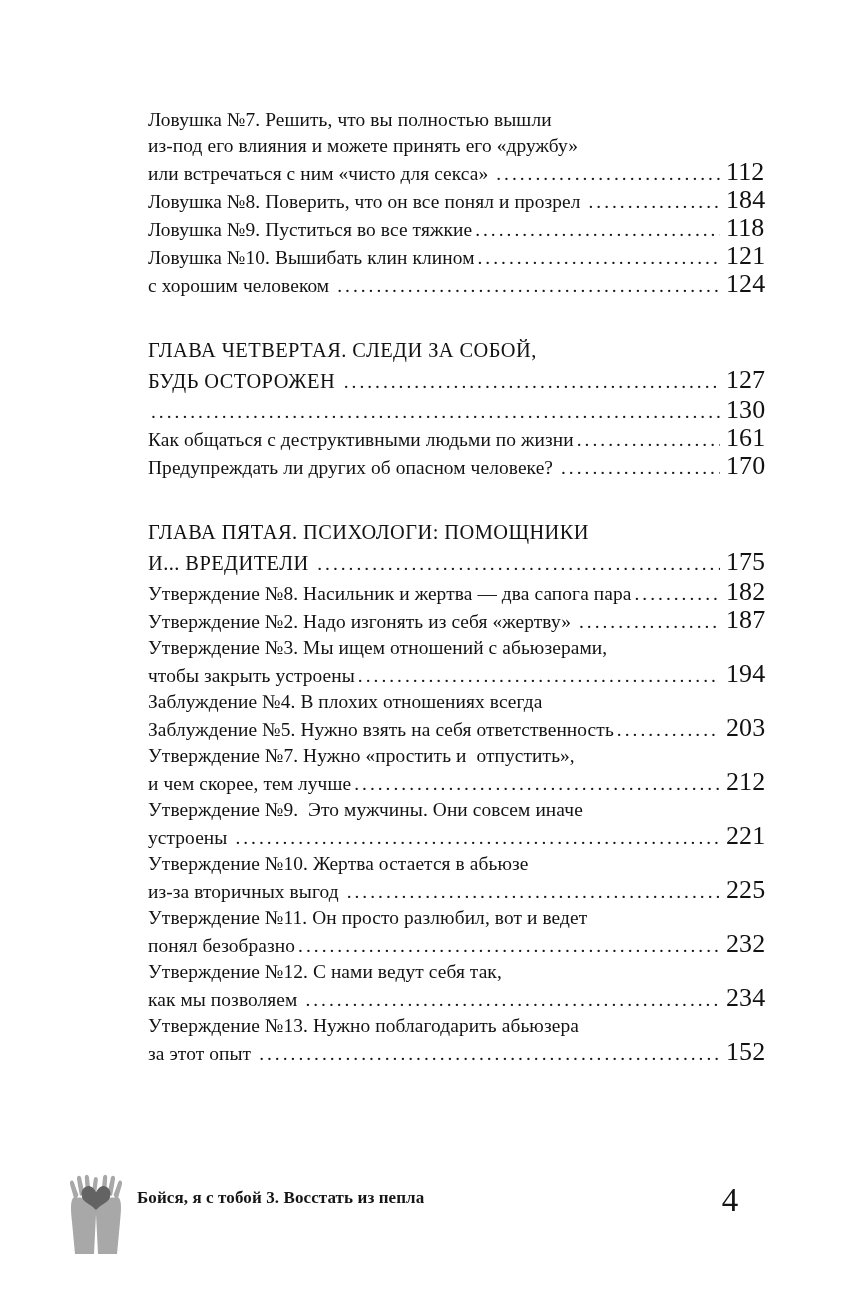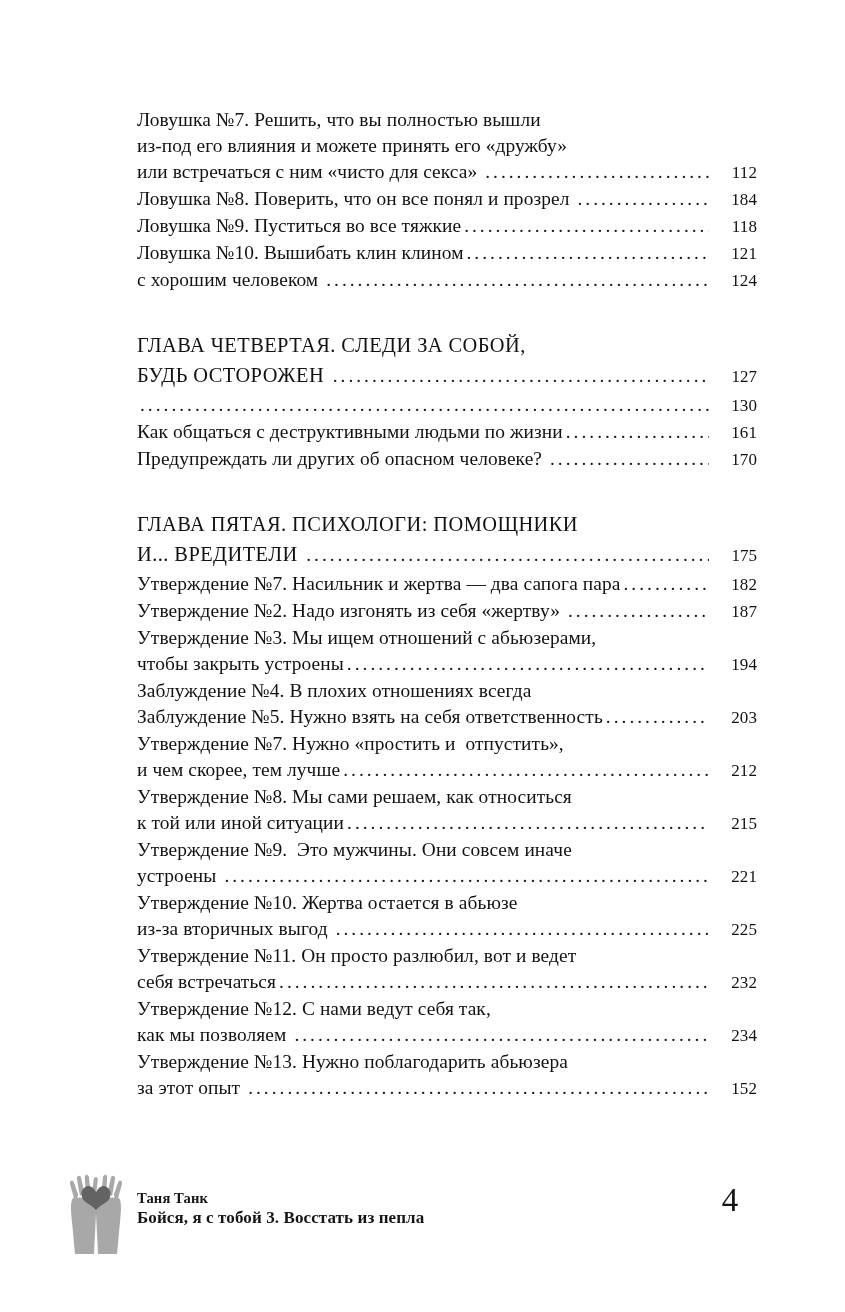--- a/index.html
+++ b/index.html
@@ -22,21 +22,21 @@
     position: absolute;
     left: 0; top: 0;
     width: 845px;
     height: 1312px;
     background: #ffffff;
   }
 
   
   #toc {
     position: absolute;
-    left: 137px;
+    left: 148px;
     top: 107px;
     width: 620px;
   }
 
   
   .toc-group { margin: 0; padding: 0; }
   .group-gap { height: 36px; }
 
   
   .entry {
@@ -70,24 +70,23 @@
     margin: 0 1px 0 3px;
     color: #1a1a1a;
     min-width: 0;
   }
   .line .leader::before {
     content: "......................................................................................................................";
   }
 
   .line .pg {
     flex: 0 0 auto;
-    text-align: right;
     min-width: 42px;
     padding-left: 5px;
-    font-size: 17px;
+    font-size: 26px;
   }
 
   
   .chapter .line {
     font-size: 20.4px;
     letter-spacing: 0.45px;
     line-height: 30px;
   }
   .chapter .line .pg { letter-spacing: 0; }
   .chapter .line .leader { letter-spacing: 3.0px; }
@@ -178,54 +177,50 @@
           <div class="line"><span class="txt">Предупреждать ли других об опасном человеке? </span><span class="leader"></span><span class="pg">170</span></div>
         </div>
       </div>
       <div class="group-gap"></div>
       <div class="toc-group">
         <div class="entry chapter">
           <div class="line plain"><span class="txt">ГЛАВА ПЯТАЯ. ПСИХОЛОГИ: ПОМОЩНИКИ</span></div>
           <div class="line"><span class="txt">И... ВРЕДИТЕЛИ </span><span class="leader"></span><span class="pg">175</span></div>
         </div>
         <div class="entry">
-          <div class="line"><span class="txt">Утверждение №7. Насильник и жертва — два сапога пара</span><span class="leader"></span><span class="pg">182</span></div>
+          <div class="line"><span class="txt">Утверждение №8. Насильник и жертва — два сапога пара</span><span class="leader"></span><span class="pg">182</span></div>
         </div>
         <div class="entry">
           <div class="line"><span class="txt">Утверждение №2. Надо изгонять из себя «жертву» </span><span class="leader"></span><span class="pg">187</span></div>
         </div>
         <div class="entry">
           <div class="line plain"><span class="txt">Утверждение №3. Мы ищем отношений с абьюзерами,</span></div>
           <div class="line"><span class="txt">чтобы закрыть устроены</span><span class="leader"></span><span class="pg">194</span></div>
         </div>
         <div class="entry">
           <div class="line plain"><span class="txt">Заблуждение №4. В плохих отношениях всегда</span></div>
         </div>
         <div class="entry">
           <div class="line"><span class="txt">Заблуждение №5. Нужно взять на себя ответственность</span><span class="leader"></span><span class="pg">203</span></div>
         </div>
         <div class="entry">
           <div class="line plain"><span class="txt">Утверждение №7. Нужно «простить и  отпустить»,</span></div>
           <div class="line"><span class="txt">и чем скорее, тем лучше</span><span class="leader"></span><span class="pg">212</span></div>
         </div>
         <div class="entry">
-          <div class="line plain"><span class="txt">Утверждение №8. Мы сами решаем, как относиться</span></div>
-          <div class="line"><span class="txt">к той или иной ситуации</span><span class="leader"></span><span class="pg">215</span></div>
-        </div>
-        <div class="entry">
           <div class="line plain"><span class="txt">Утверждение №9.  Это мужчины. Они совсем иначе</span></div>
           <div class="line"><span class="txt">устроены </span><span class="leader"></span><span class="pg">221</span></div>
         </div>
         <div class="entry">
           <div class="line plain"><span class="txt">Утверждение №10. Жертва остается в абьюзе</span></div>
           <div class="line"><span class="txt">из-за вторичных выгод </span><span class="leader"></span><span class="pg">225</span></div>
         </div>
         <div class="entry">
           <div class="line plain"><span class="txt">Утверждение №11. Он просто разлюбил, вот и ведет</span></div>
-          <div class="line"><span class="txt">себя встречаться</span><span class="leader"></span><span class="pg">232</span></div>
+          <div class="line"><span class="txt">понял безобразно</span><span class="leader"></span><span class="pg">232</span></div>
         </div>
         <div class="entry">
           <div class="line plain"><span class="txt">Утверждение №12. С нами ведут себя так,</span></div>
           <div class="line"><span class="txt">как мы позволяем </span><span class="leader"></span><span class="pg">234</span></div>
         </div>
         <div class="entry">
           <div class="line plain"><span class="txt">Утверждение №13. Нужно поблагодарить абьюзера</span></div>
           <div class="line"><span class="txt">за этот опыт </span><span class="leader"></span><span class="pg">152</span></div>
         </div>
       </div>
@@ -251,21 +246,20 @@
           <path d="M56 26 C51 25 43 25 37 28 C33 30 32 36 33 42 L35 82 L54 82 L57 50 C58 40 59 30 56 26 Z"></path>
         </g>
 
         <g fill="#636363">
           <path d="M33 38 C27 31 19 31 18.5 22.5 C18.1 15.5 25 11.5 29.5 15.5 C31.2 17 32.3 18.8 33 20.4 C33.7 18.8 34.8 17 36.5 15.5 C41 11.5 47.9 15.5 47.5 22.5 C47 31 39 31 33 38 Z"></path>
         </g>
       </svg>
     </div>
 
     <div id="footer-text">
-      <span id="footer-author">Таня Танк</span>
       <span id="footer-title">Бойся, я с тобой 3. Восстать из пепла</span>
     </div>
 
     <div id="page-number">4</div>
 
   </div>
 
 </div>
 
 </body></html>

